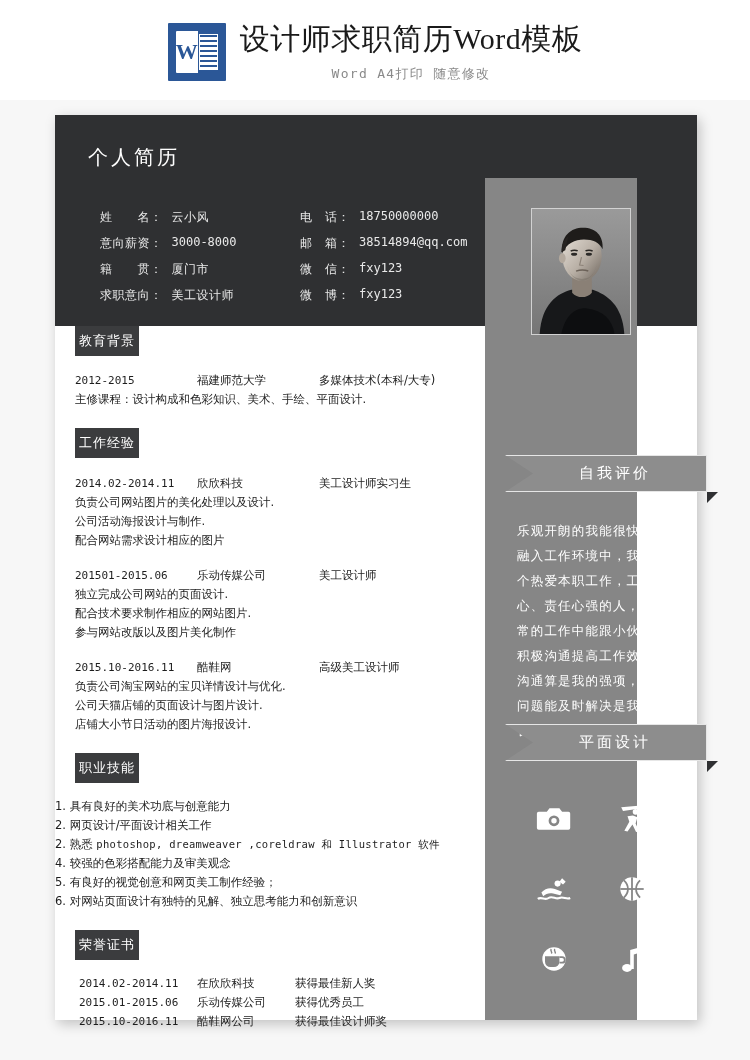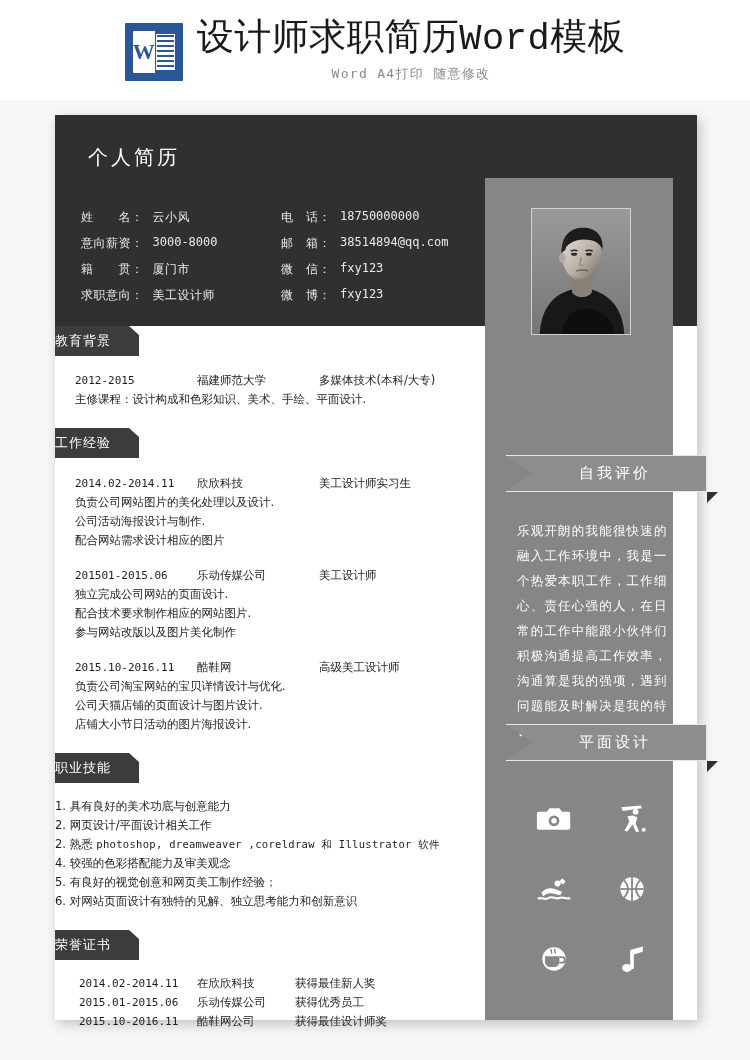--- a/index.html
+++ b/index.html
@@ -34,22 +34,22 @@
   }
   .word-logo .wl-lines {
     position: absolute; left: 31px; top: 11px; width: 19px; height: 36px;
     background: #fff;
     background-image: repeating-linear-gradient(to bottom,
       #2b5797 0px, #2b5797 2px, #fff 2px, #fff 5px);
     border: 1px solid #fff;
   }
   .title-block { display: flex; flex-direction: column; align-items: center; }
   .main-title {
-    font-size: 37px; color: #1a1a1a; letter-spacing: .5px;
-    font-family: Liberation Mono, monospace;
+    font-size: 30px; color: #1a1a1a; letter-spacing: .5px;
+    font-family: Liberation Serif, serif;
     line-height: 44px; white-space: nowrap;
   }
   .sub-title {
     font-size: 13px; color: #8a8a8a; letter-spacing: 1.3px;
     margin-top: 4px; white-space: nowrap;
     font-family: "DejaVu Sans Mono", monospace;
   }
 
   
   .sheet {
@@ -69,35 +69,35 @@
   }
   .hdr-cn {
     color: #ffffff; font-size: 20px; letter-spacing: 3px;
     font-family: "DejaVu Serif", "Liberation Serif", serif;
   }
   .hdr-en {
     color: #ffffff; font-size: 19px; letter-spacing: 1px;
     font-family: "Liberation Sans", sans-serif;
   }
   .info-grid {
-    position: absolute; left: 26px; top: 94px; width: 420px;
+    position: absolute; left: 45px; top: 94px; width: 420px;
     display: grid; grid-template-columns: 200px 200px; row-gap: 9px;
   }
   .info-item { display: flex; white-space: nowrap; font-size: 12px; color: #e9e9e9; }
   .info-label {
     font-family: "DejaVu Sans", sans-serif; letter-spacing: .5px;
   }
   .info-value {
     font-family: "DejaVu Sans Mono", monospace; margin-left: 9px; letter-spacing: 0;
   }
   .info-value.cn { font-family: "DejaVu Sans", sans-serif; letter-spacing: .5px; }
 
   
   .gray-col {
-    position: absolute; left: 430px; top: 63px; width: 188px; height: 842px;
+    position: absolute; left: 430px; top: 63px; width: 152px; height: 842px;
     background: #868686;
   }
   .photo-frame {
     position: absolute; left: 46px; top: 30px; width: 100px; height: 127px;
     border: 1px solid #d2d2d2; overflow: hidden; background: #8b8b8b;
   }
   .photo-svg { display: block; width: 100%; height: 100%; }
 
   
   .ribbon {
@@ -131,24 +131,24 @@
     position: absolute; left: 30px; top: 625px; width: 156px;
     display: grid; grid-template-columns: 1fr 1fr; row-gap: 38px;
     justify-items: center; align-items: center;
   }
   .hobby-icon { width: 36px; height: 32px; display: block; }
 
   
   .main-col { position: absolute; left: 0; top: 211px; width: 430px; }
 
   .sec-tag {
-    position: relative; width: 84px; height: 30px;
+    position: relative; margin-left: 20px; width: 64px; height: 30px;
     background: #3b3c3e;
     clip-path: polygon(0 0, 74px 0, 84px 9px, 84px 30px, 0 30px);
-    display: flex; align-items: center; justify-content: flex-start;
+    display: flex; align-items: center; justify-content: flex-end;
   }
   .sec-tag span {
     color: #ffffff; font-size: 13px; letter-spacing: 1px; padding-right: 4px;
     font-family: "DejaVu Sans", sans-serif;
   }
 
   .body-text {
     font-size: 11.5px; color: #1d1d1d; line-height: 19px;
     font-family: "DejaVu Sans", sans-serif;
   }

